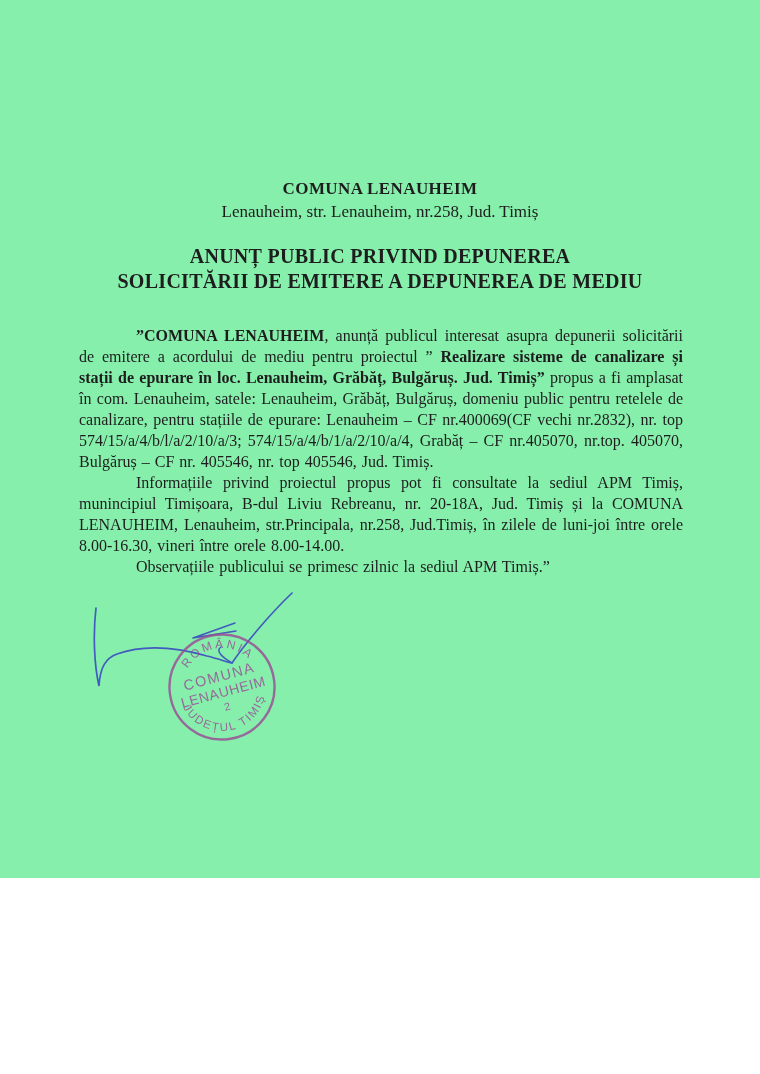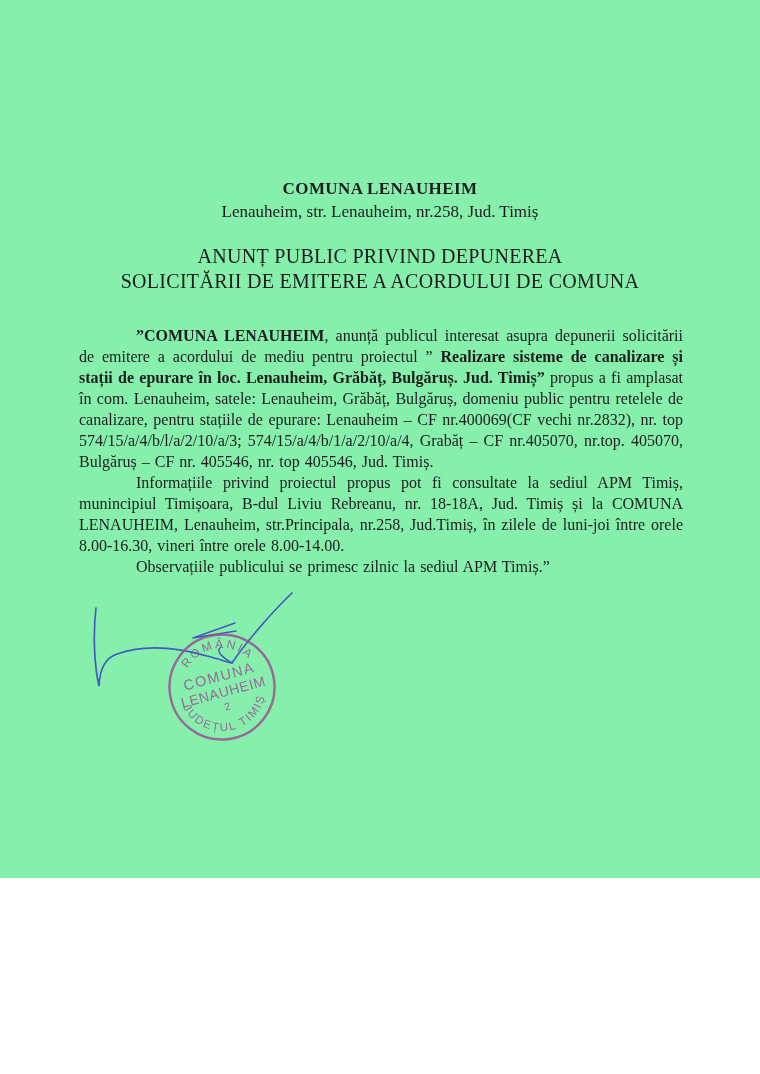--- a/index.html
+++ b/index.html
@@ -33,21 +33,21 @@
     margin-top: 3px;
   }
   .doc-title {
     position: absolute;
     top: 244px;
     left: 0;
     width: 100%;
     margin: 0;
     text-align: center;
     font-size: 20px;
-    font-weight: normal;
+    font-weight: bold;
     line-height: 25px;
     letter-spacing: 0.3px;
   }
   .doc-body {
     position: absolute;
     top: 325px;
     left: 79px;
     width: 604px;
     font-size: 16px;
     line-height: 21px;
@@ -107,26 +107,26 @@
 
 <div class="page">
 
   <header class="doc-header">
     <div class="org">COMUNA LENAUHEIM</div>
     <div class="addr">Lenauheim, str. Lenauheim, nr.258, Jud. Timiș</div>
   </header>
 
   <h1 class="doc-title">
     <span>ANUNȚ PUBLIC PRIVIND DEPUNEREA</span><br>
-    <span>SOLICITĂRII DE EMITERE A ACORDULUI DE COMUNA</span>
+    <span>SOLICITĂRII DE EMITERE A DEPUNEREA DE MEDIU</span>
   </h1>
 
   <main class="doc-body">
     <p><b>”COMUNA LENAUHEIM</b><span>, anunță publicul interesat asupra depunerii solicitării de emitere a acordului de mediu pentru proiectul ” </span><b>Realizare sisteme de canalizare și stații de epurare în loc. Lenauheim, Grăbăț, Bulgăruș. Jud. Timiș”</b><span> propus a fi amplasat în com. Lenauheim, satele: Lenauheim, Grăbăț, Bulgăruș, domeniu public pentru retelele de canalizare, pentru stațiile de epurare: Lenauheim – CF nr.400069(CF vechi nr.2832), nr. top 574/15/a/4/b/l/a/2/10/a/3; 574/15/a/4/b/1/a/2/10/a/4, Grabăț – CF nr.405070, nr.top. 405070, Bulgăruș – CF nr. 405546, nr. top 405546, Jud. Timiș.</span></p>
-    <p>Informațiile privind proiectul propus pot fi consultate la sediul APM Timiș, munincipiul Timișoara, B-dul Liviu Rebreanu, nr. 18-18A, Jud. Timiș și la COMUNA LENAUHEIM, Lenauheim, str.Principala, nr.258, Jud.Timiș, în zilele de luni-joi între orele 8.00-16.30, vineri între orele 8.00-14.00.</p>
+    <p>Informațiile privind proiectul propus pot fi consultate la sediul APM Timiș, munincipiul Timișoara, B-dul Liviu Rebreanu, nr. 20-18A, Jud. Timiș și la COMUNA LENAUHEIM, Lenauheim, str.Principala, nr.258, Jud.Timiș, în zilele de luni-joi între orele 8.00-16.30, vineri între orele 8.00-14.00.</p>
     <p>Observațiile publicului se primesc zilnic la sediul APM Timiș.”</p>
   </main>
 
   <svg class="signature" width="230" height="125" viewBox="0 0 230 125">
     <path d="M13,30 C10,55 11,86 16,108 C17,89 23,80 34,76 C62,66 96,70 124,78 C136,81 144,84 149,85 C161,67 186,37 209,15" fill="none" stroke-width="1.7" stroke-linecap="round" stroke="#3a4cc0"></path>
     <path d="M152,45 L110,60 L153,53" fill="none" stroke-width="1.5" stroke-linecap="round" stroke-linejoin="round" stroke="#3a4cc0"></path>
     <path d="M149,85 C139,79 132,73 138,69" fill="none" stroke-width="1.5" stroke-linecap="round" stroke="#3a4cc0"></path>
   </svg>
 
   <svg class="stamp" viewBox="0 0 112 112">

